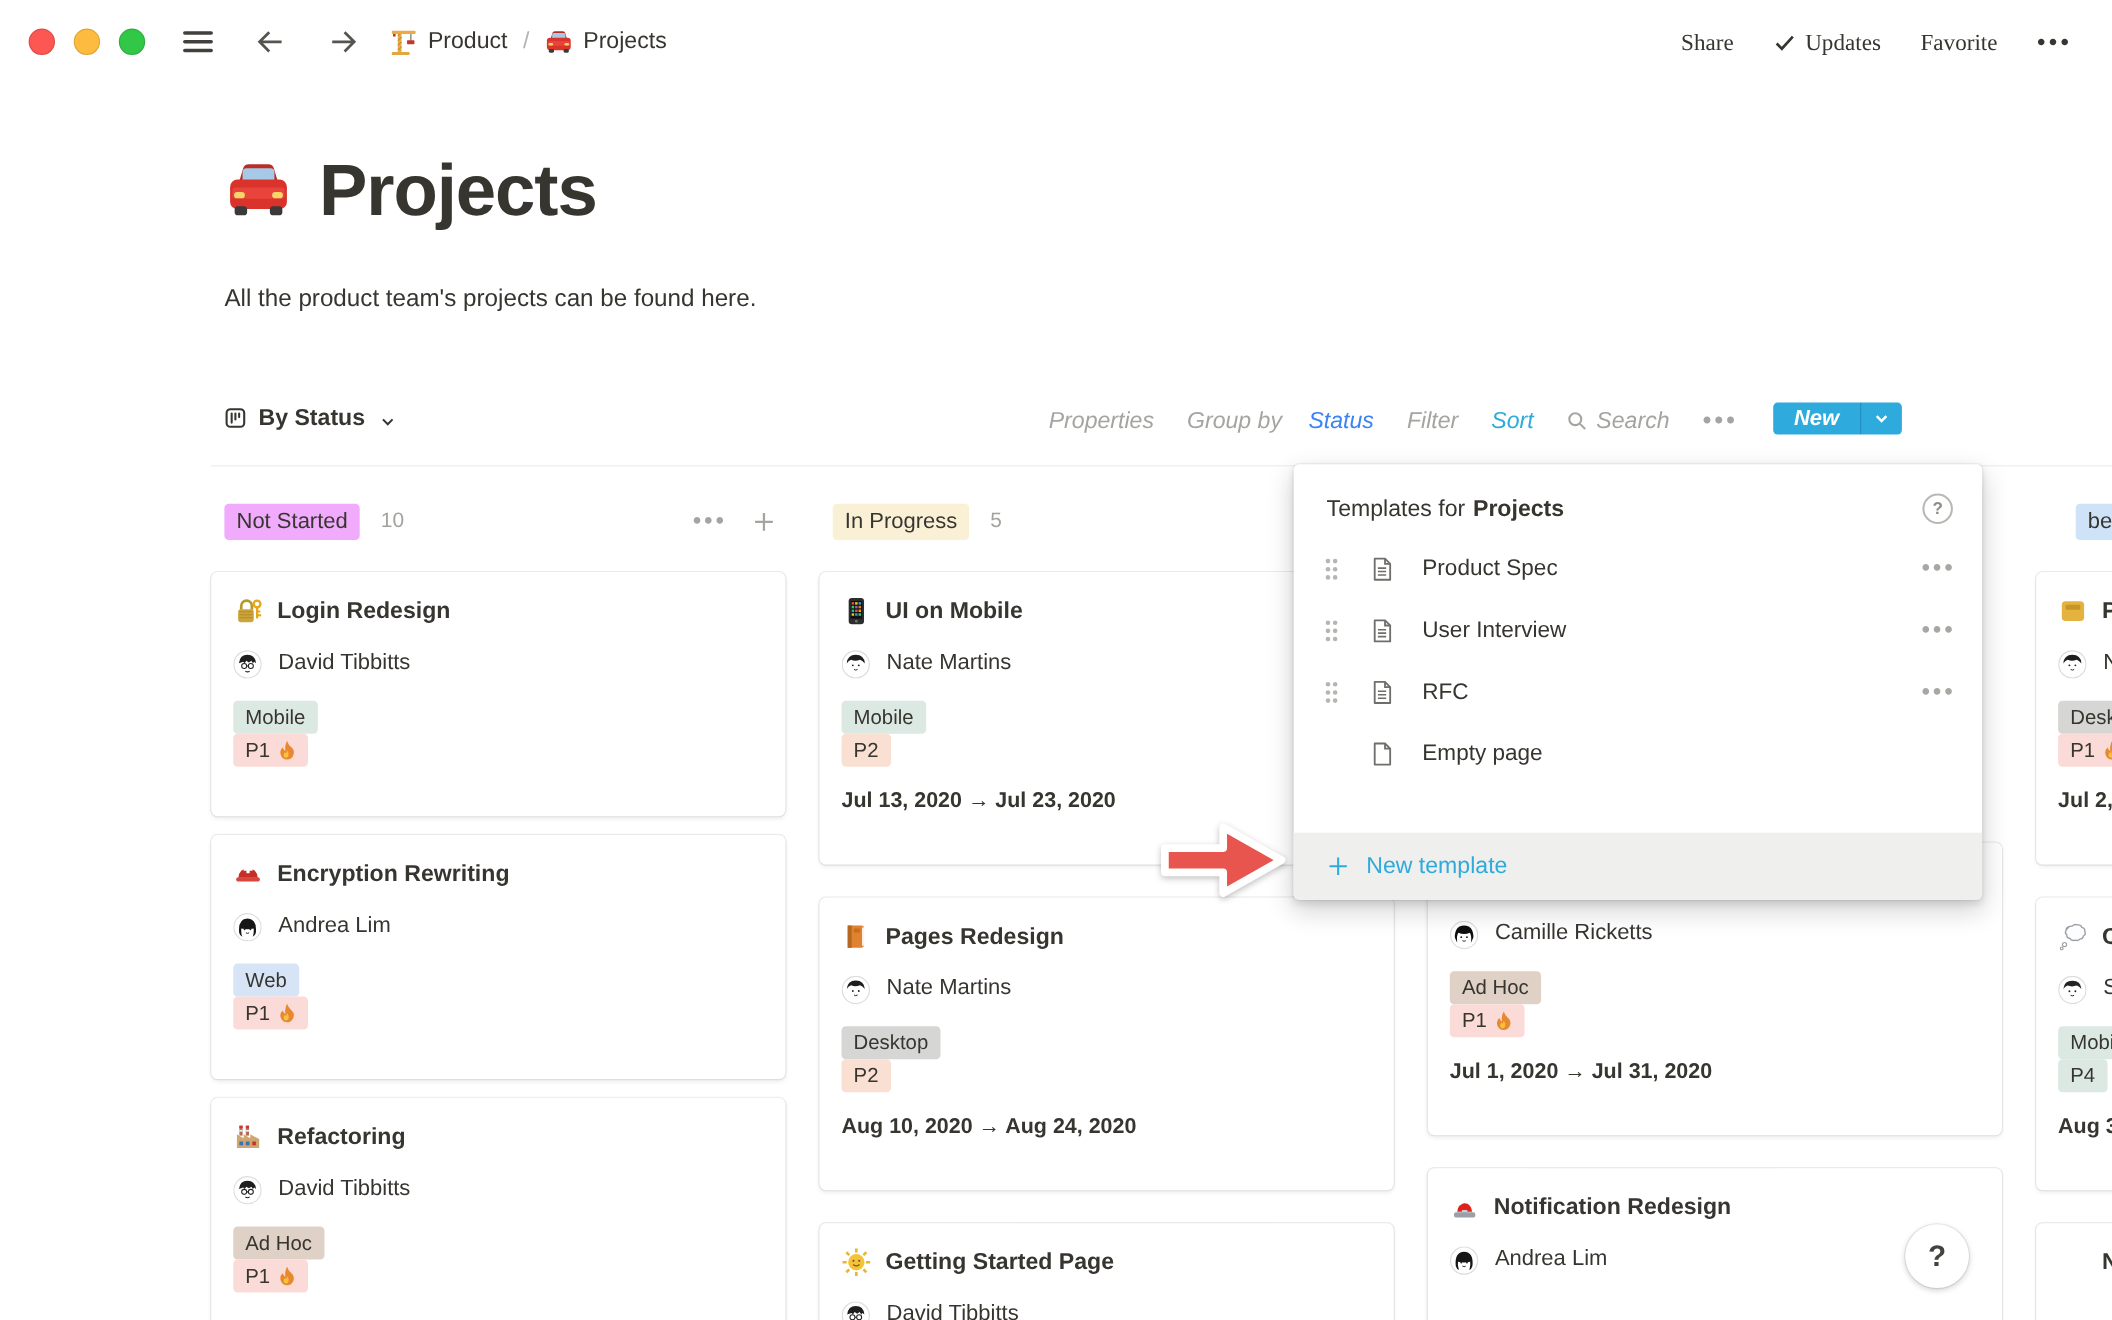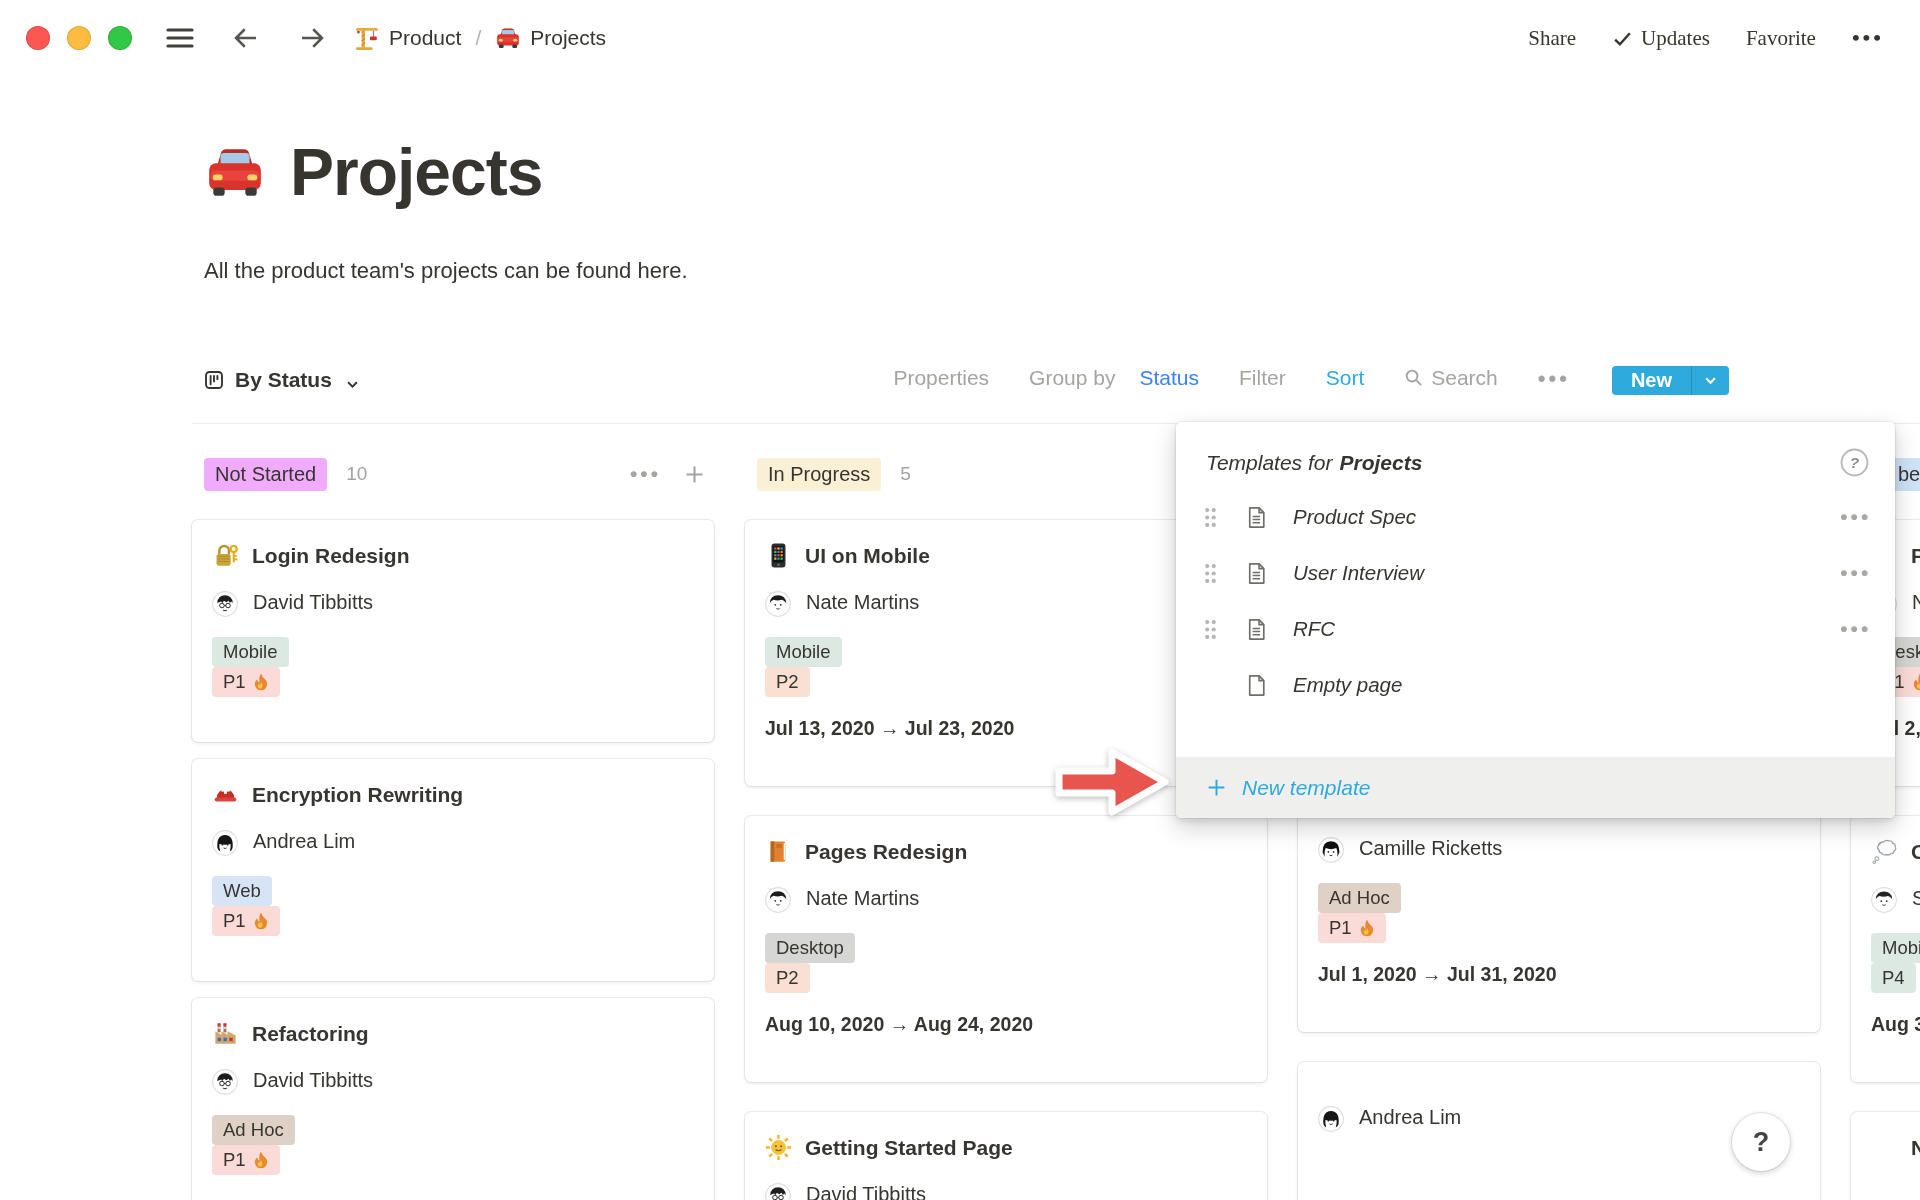--- a/index.html
+++ b/index.html
@@ -20,21 +20,21 @@
   
   .title-row{position:absolute;top:134px;left:204px;display:flex;align-items:center;gap:24px;}
   .title-ico{width:62px;height:62px;}
   .page-title{font-size:66px;font-weight:700;margin:0;letter-spacing:-1px;}
   .desc{position:absolute;top:258px;left:204px;font-size:22px;}
   
   .toolbar{position:absolute;top:356px;left:204px;right:191px;height:48px;display:flex;align-items:center;}
   .view-switch{display:flex;align-items:center;gap:11px;font-size:21px;font-weight:600;cursor:pointer;}
   .view-ico{width:20px;height:20px;}
   .chev{width:15px;height:15px;margin-left:2px;}
-  .tb-right{margin-left:auto;display:flex;align-items:flex-start;gap:40px;font-size:21px;}
+  .tb-right{margin-left:auto;display:flex;align-items:flex-end;gap:30px;font-size:21px;font-style:italic;}
   .tb-gray{color:#A5A4A1;cursor:pointer;}
   .tb-mix{cursor:pointer;color:#A5A4A1;}
   .tb-mix b{color:#3b82f6;font-weight:400;margin-left:24px;}
   .tb-sort{cursor:pointer;}
   .tb-search{display:flex;align-items:center;gap:8px;color:#A5A4A1;cursor:pointer;}
   .s-ico{width:19px;height:19px;}
   .new-btn{display:flex;align-items:stretch;border-radius:4px;overflow:hidden;cursor:pointer;height:29px;margin-left:2px;}
   .new-main{color:#fff;font-size:20px;font-weight:600;display:flex;align-items:center;padding:0 19px;}
   .new-chev{width:37px;display:flex;align-items:center;justify-content:center;border-left:1px solid rgba(6,78,109,.28);}
   .new-chev svg{width:15px;height:15px;}
@@ -59,22 +59,22 @@
   .card-title{display:flex;align-items:center;gap:13px;font-size:21px;font-weight:700;}
   .card-icon{width:27px;height:27px;flex:0 0 27px;}
   .person{display:flex;gap:15px;margin-top:22px;font-size:20px;}
   .avatar{width:26px;height:26px;flex:0 0 26px;}
   .tagline{}
   .tagline.first{margin-top:20px;}
   .tag{display:inline-flex;align-items:center;gap:7px;height:30px;padding:0 11px;border-radius:4px;font-size:18.5px;white-space:nowrap;}
   .tag svg{width:16px;height:19px;}
   .dates{margin-top:20px;font-size:19.5px;white-space:nowrap;font-weight:bold;}
   
-  .popup{position:absolute;left:1176px;top:422px;width:719px;height:396px;background:#fff;border-radius:5px;z-index:50;
-         box-shadow:rgba(15,15,15,.05) 0 0 0 1px, rgba(15,15,15,.1) 0 3px 6px, rgba(15,15,15,.2) 0 9px 24px;font-style:italic;}
+  .popup{position:absolute;left:1176px;top:422px;width:626px;height:396px;background:#fff;border-radius:5px;z-index:50;
+         box-shadow:rgba(15,15,15,.05) 0 0 0 1px, rgba(15,15,15,.1) 0 3px 6px, rgba(15,15,15,.2) 0 9px 24px;}
   .pop-head{display:flex;align-items:center;padding:26px 26px 12px 30px;font-size:21px;}
   .pop-head b{font-weight:700;margin-left:7px;}
   .pop-help{margin-left:auto;width:29px;height:29px;cursor:pointer;}
   .pop-item{display:flex;align-items:center;height:56px;padding:0 24px 0 28px;cursor:pointer;font-size:20.5px;}
   .drag{width:13px;height:21px;margin-right:27px;cursor:grab;}
   .drag.hidden{visibility:hidden;}
   .doc{width:25px;height:25px;margin-right:24px;}
   .item-dots{margin-left:auto;color:#A8A7A4;font-size:21px;letter-spacing:3px;font-weight:700;cursor:pointer;}
   .new-tpl{position:absolute;left:0;right:0;bottom:0;height:61px;background:#EFEFED;border-radius:0 0 5px 5px;
            display:flex;align-items:center;padding-left:30px;font-size:21px;cursor:pointer;}
@@ -428,20 +428,29 @@
               <span>Camille Ricketts</span>
             </div>
           <div class="tagline first"><span class="tag" style="background-color: rgb(224, 209, 199);">Ad Hoc</span></div>
           <div class="tagline"><span class="tag" style="background-color: rgb(251, 219, 216);">P1 <svg viewBox="0 0 12 14" width="16" height="19" style="vertical-align:-3px">
                   <path d="M6 .3q.9 2.8 2.9 4.3 2.4 2 1.5 4.9-1 3.4-4.4 3.4T1.6 9.5Q.8 6.8 3 4.8q.7 1.9 1.9 2.4Q4.2 3.3 6 .3Z" fill="#E8882F"></path>
                   <path d="M6.1 6.8q1.5 1.9.8 3.7-.5 1.4-1.8 1.2-1.4-.2-1.5-1.7 0-1.4 1-2.2.3.8 1 1-.3-1.1.5-2Z" fill="#F6C244"></path>
                 </svg></span></div>
           <div class="dates">Jul 1, 2020 → Jul 31, 2020</div>
         </div>
         <div class="card">
+          <div class="card-title">
+              <span class="card-icon"><svg viewBox="0 0 24 24" width="100%" height="100%">
+                  <path d="M6 15.6a6 6.8 0 0112 0Z" fill="#E0201A"></path>
+                  <path d="M8.4 9.4q1.3-1.7 3.2-2" stroke="#FFF" stroke-width="1.7" fill="none" stroke-linecap="round"></path>
+                  <rect x="9.8" y="14.2" width="4.4" height="2.4" fill="#C9CDD1"></rect>
+                  <rect x="3.4" y="16" width="17.2" height="4.2" rx="1.6" fill="#9AA0A6"></rect>
+                </svg></span>
+              <span>Notification Redesign</span>
+            </div>
           <div class="person">
               <span class="avatar"><svg viewBox="0 0 24 24" width="100%" height="100%">
                   <circle cx="12" cy="12" r="11.4" fill="#FFF" stroke="#DDD" stroke-width="1"></circle>
                   <path d="M5 16.5Q3.8 5 12 4.6 20.2 5 19 16.5q-.8 2.8-2.6 3.4 1.3-4.2.7-6.9-5.1 1.2-10.2 0-.6 2.7.7 6.9Q5.8 19.3 5 16.5Z" fill="#161616"></path>
                   <circle cx="9.6" cy="13.6" r=".8" fill="#222"></circle>
                   <circle cx="14.4" cy="13.6" r=".8" fill="#222"></circle>
                   <path d="M10.6 16.6q1.4 1 2.8 0" stroke="#222" stroke-width=".8" fill="none"></path>
                 </svg></span>
               <span>Andrea Lim</span>
             </div>

